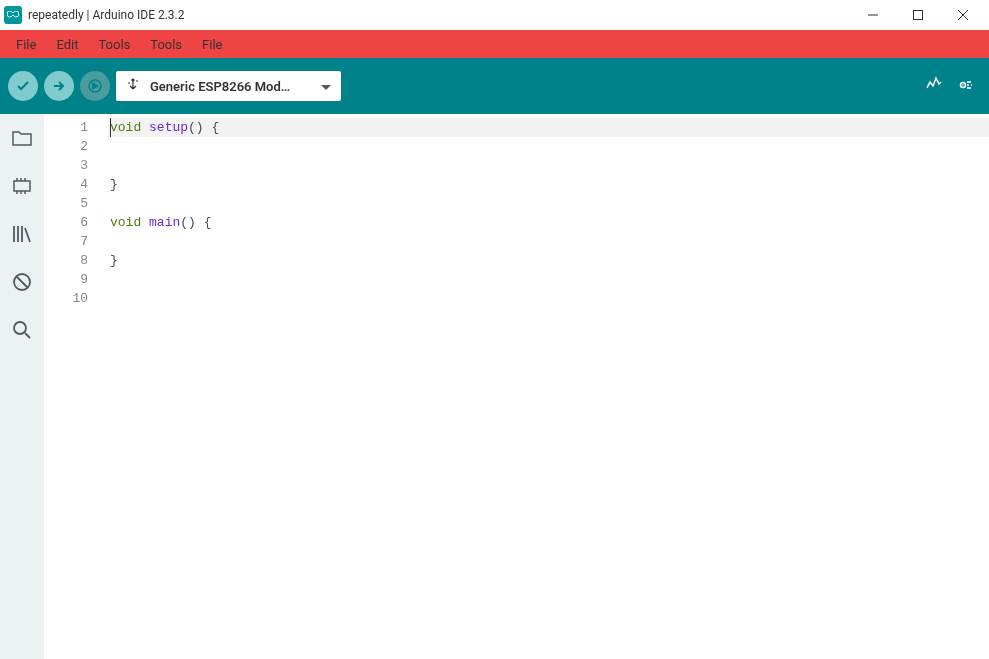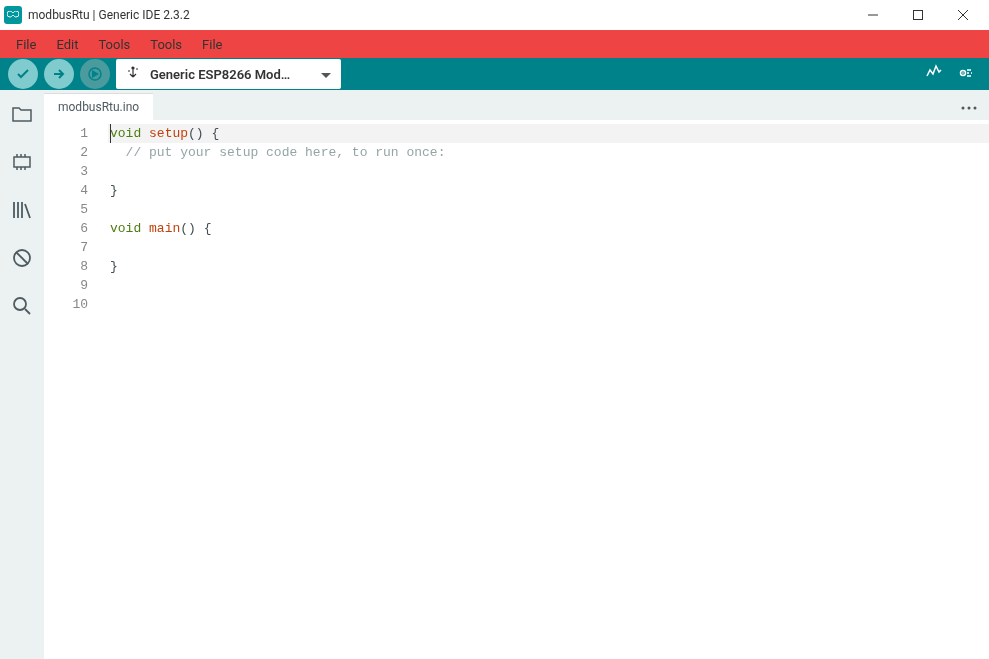--- a/index.html
+++ b/index.html
@@ -49,21 +49,21 @@
       background: #ef4444;
       gap: 4px;
     }
     .menu-item {
       padding: 3px 8px;
       font-size: 13px;
       color: #333;
       cursor: pointer;
     }
     .toolbar {
-      height: 32px;
+      height: 56px;
       background: #00828B;
       display: flex;
       align-items: center;
       padding: 0 8px;
       gap: 6px;
     }
     .tool-btn {
       width: 30px;
       height: 30px;
       border-radius: 50%;
@@ -172,42 +172,42 @@
     .gutter .ln { height: 19px; }
     .code {
       flex: 1;
       padding: 4px 0;
       background: #fff;
       position: relative;
     }
     .code-line { height: 19px; white-space: pre; padding-left: 2px; }
     .code-line.hl { background: #F3F3F3; }
     .kw { color: #4d7c0f; }
-    .fn { color: #c2410c; }
+    .fn { color: #6d28d9; }
     .txt { color: #434F54; }
     .cmt { color: #95A5A6; }
     .cursor-line {
       position: absolute;
       left: 2px;
       top: 4px;
       width: 1px;
       height: 19px;
       background: #333;
     }
   </style>
 </head>
 <body>
 
 <div class="titlebar">
   <div class="titlebar-icon">
     <svg width="12" height="8" viewBox="0 0 12 8">
         <path d="M3 0a3 3 0 100 6c1.2 0 2-1 3-2 1 1 1.8 2 3 2a3 3 0 100-6c-1.2 0-2 1-3 2-1-1-1.8-2-3-2z" stroke="#fff" stroke-width="1" fill="none"></path>
       </svg>
   </div>
-  <div class="titlebar-text">modbusRtu | Generic IDE 2.3.2</div>
+  <div class="titlebar-text">repeatedly | Arduino IDE 2.3.2</div>
   <div class="window-controls">
     <div class="window-btn">
       <svg width="10" height="10" viewBox="0 0 10 10">
           <path d="M0 5h10" stroke="#333" stroke-width="1"></path>
         </svg>
     </div>
     <div class="window-btn">
       <svg width="10" height="10" viewBox="0 0 10 10">
           <rect x="0.5" y="0.5" width="9" height="9" stroke="#333" fill="none" stroke-width="1"></rect>
         </svg>
@@ -302,48 +302,37 @@
     </div>
     <div class="sidebar-icon">
       <svg width="22" height="22" viewBox="0 0 22 22">
           <circle cx="9" cy="9" r="6" stroke="#4E5B61" stroke-width="1.8" fill="none"></circle>
           <path d="M14 14l5 5" stroke="#4E5B61" stroke-width="1.8"></path>
         </svg>
     </div>
   </div>
 
   <div class="editor-area">
-    <div class="tab-bar">
-      <div class="tab">modbusRtu.ino</div>
-      <div class="tab-bar-spacer"></div>
-      <div class="tab-bar-more">
-        <svg width="16" height="4" viewBox="0 0 16 4">
-            <circle cx="2" cy="2" r="1.5" fill="#555"></circle>
-            <circle cx="8" cy="2" r="1.5" fill="#555"></circle>
-            <circle cx="14" cy="2" r="1.5" fill="#555"></circle>
-          </svg>
-      </div>
-    </div>
     <div class="code-editor">
       <div class="gutter" id="gutter">
           <div class="ln">1</div>
           <div class="ln">2</div>
           <div class="ln">3</div>
           <div class="ln">4</div>
           <div class="ln">5</div>
           <div class="ln">6</div>
           <div class="ln">7</div>
           <div class="ln">8</div>
           <div class="ln">9</div>
           <div class="ln">10</div>
         </div>
       <div class="code" id="code">
         <div class="cursor-line"></div>
       <div class="code-line hl"><span class="kw">void</span><span class="txt"> </span><span class="fn">setup</span><span class="txt">() {</span></div>
-          <div class="code-line"><span class="txt">  </span><span class="cmt">// put your setup code here, to run once:</span></div>
+          <div class="code-line"><span class="txt">  </span></div>
           <div class="code-line"></div>
           <div class="code-line"><span class="txt">}</span></div>
           <div class="code-line"></div>
           <div class="code-line"><span class="kw">void</span><span class="txt"> </span><span class="fn">main</span><span class="txt">() {</span></div>
           <div class="code-line"></div>
           <div class="code-line"><span class="txt">}</span></div>
           <div class="code-line"></div>
         </div>
     </div>
   </div>

